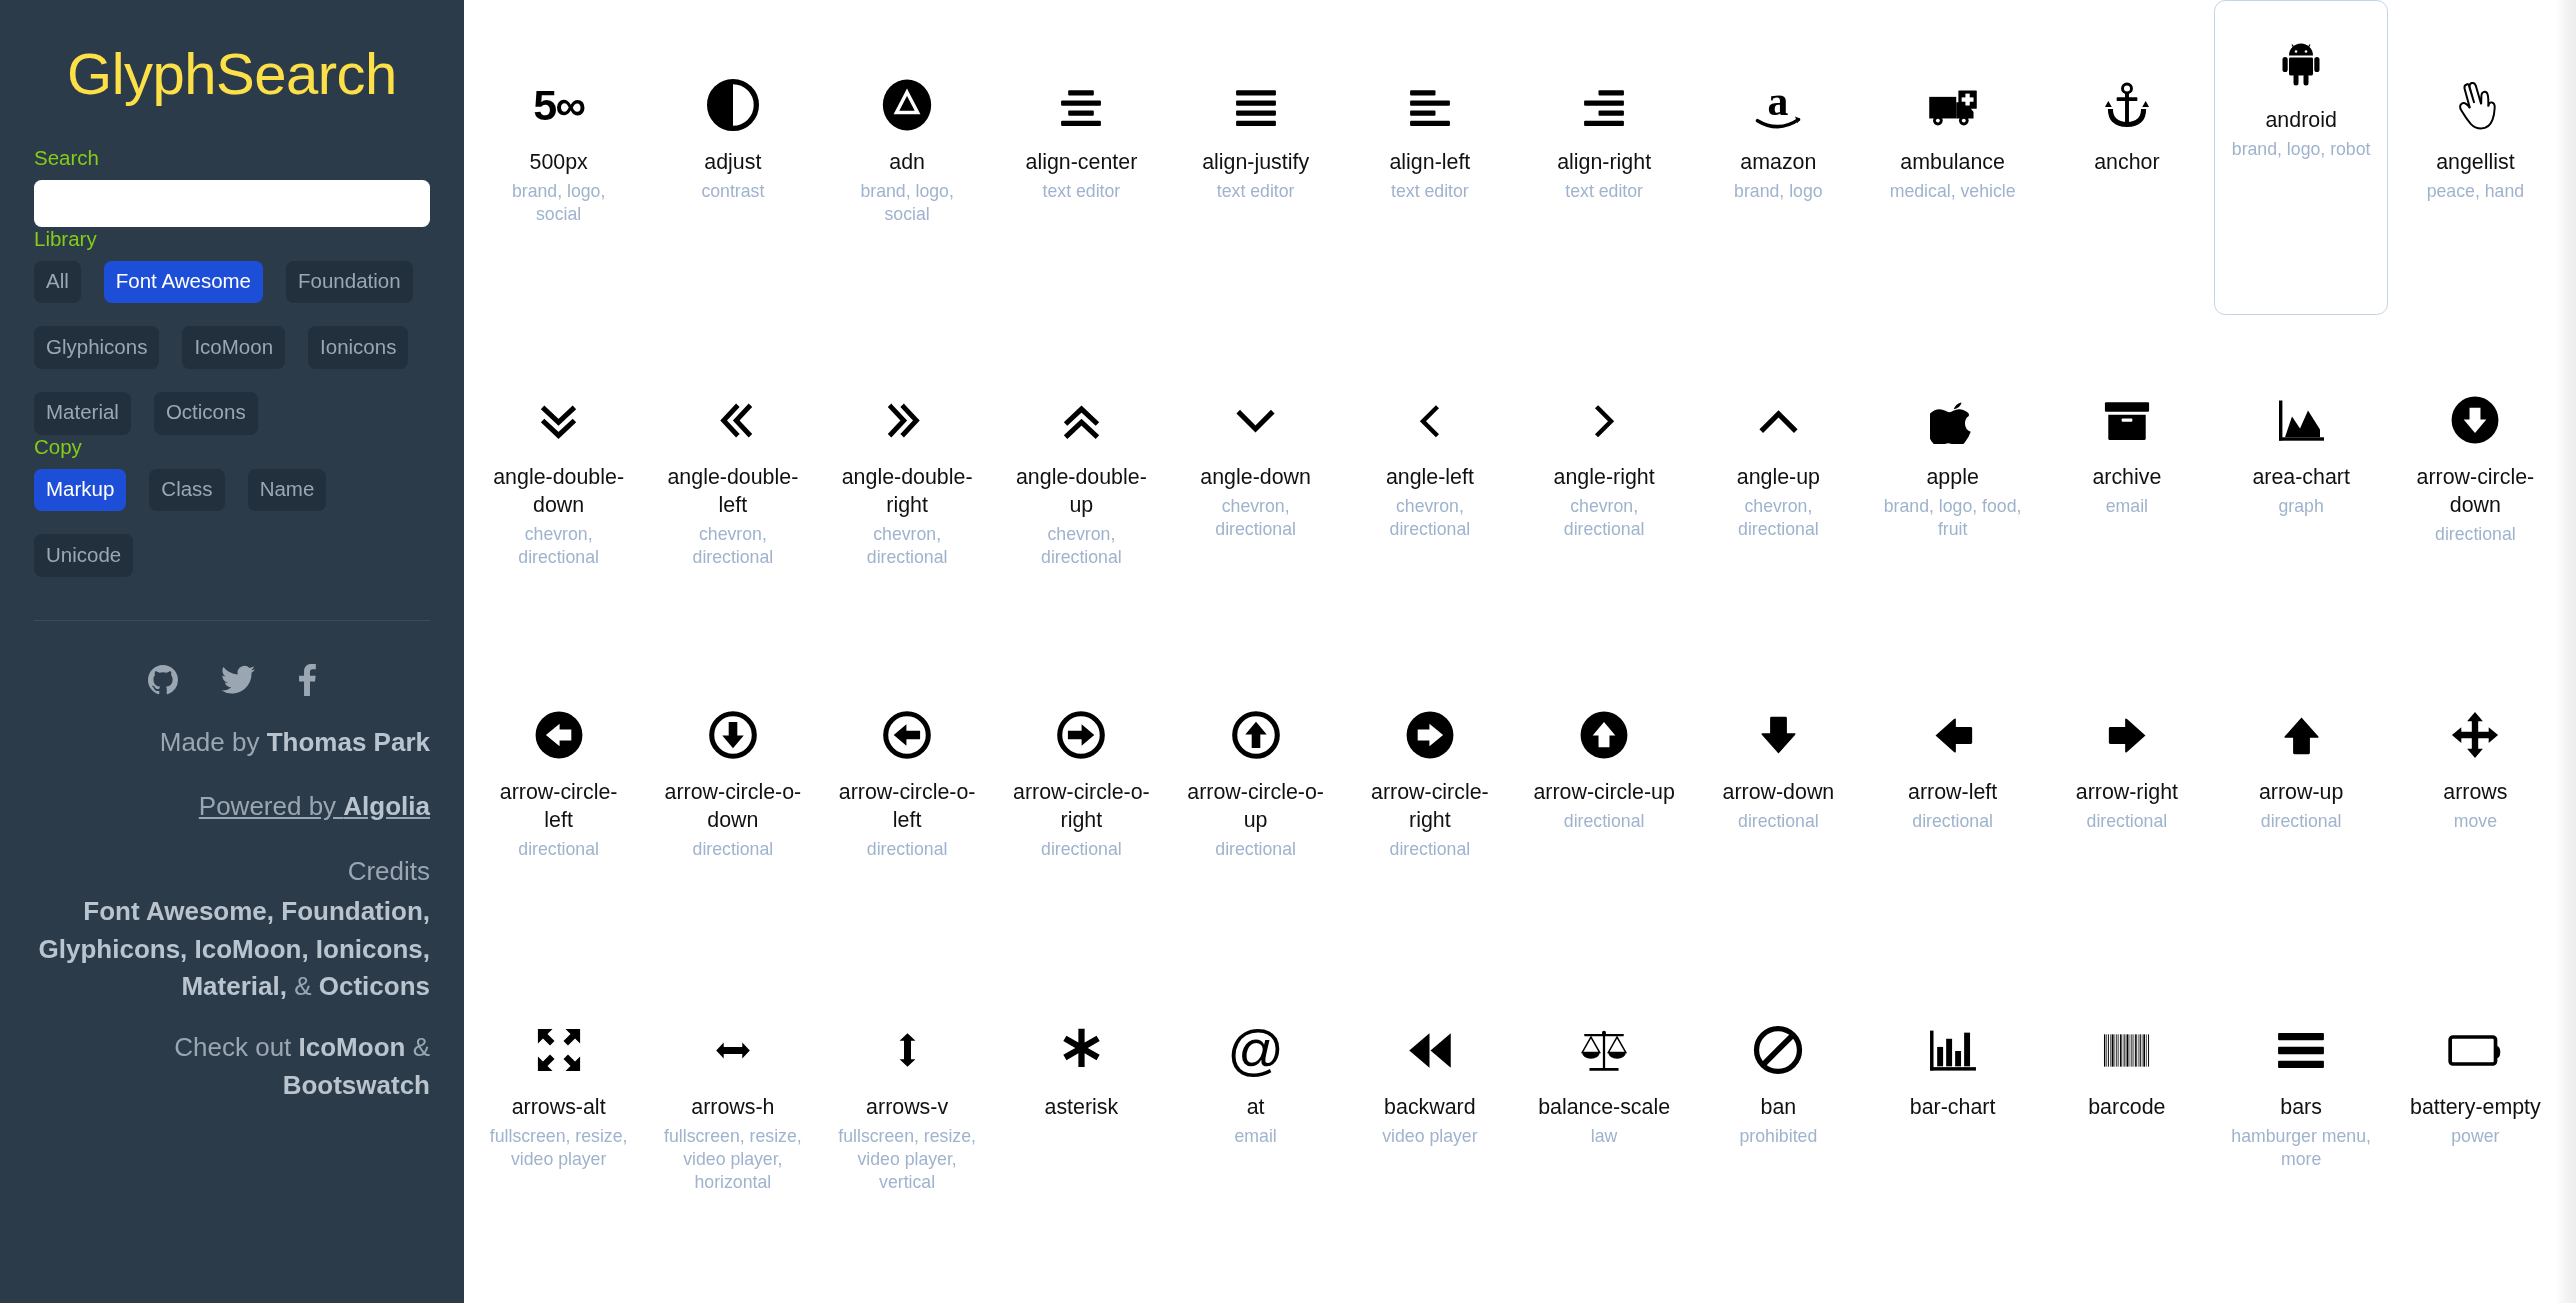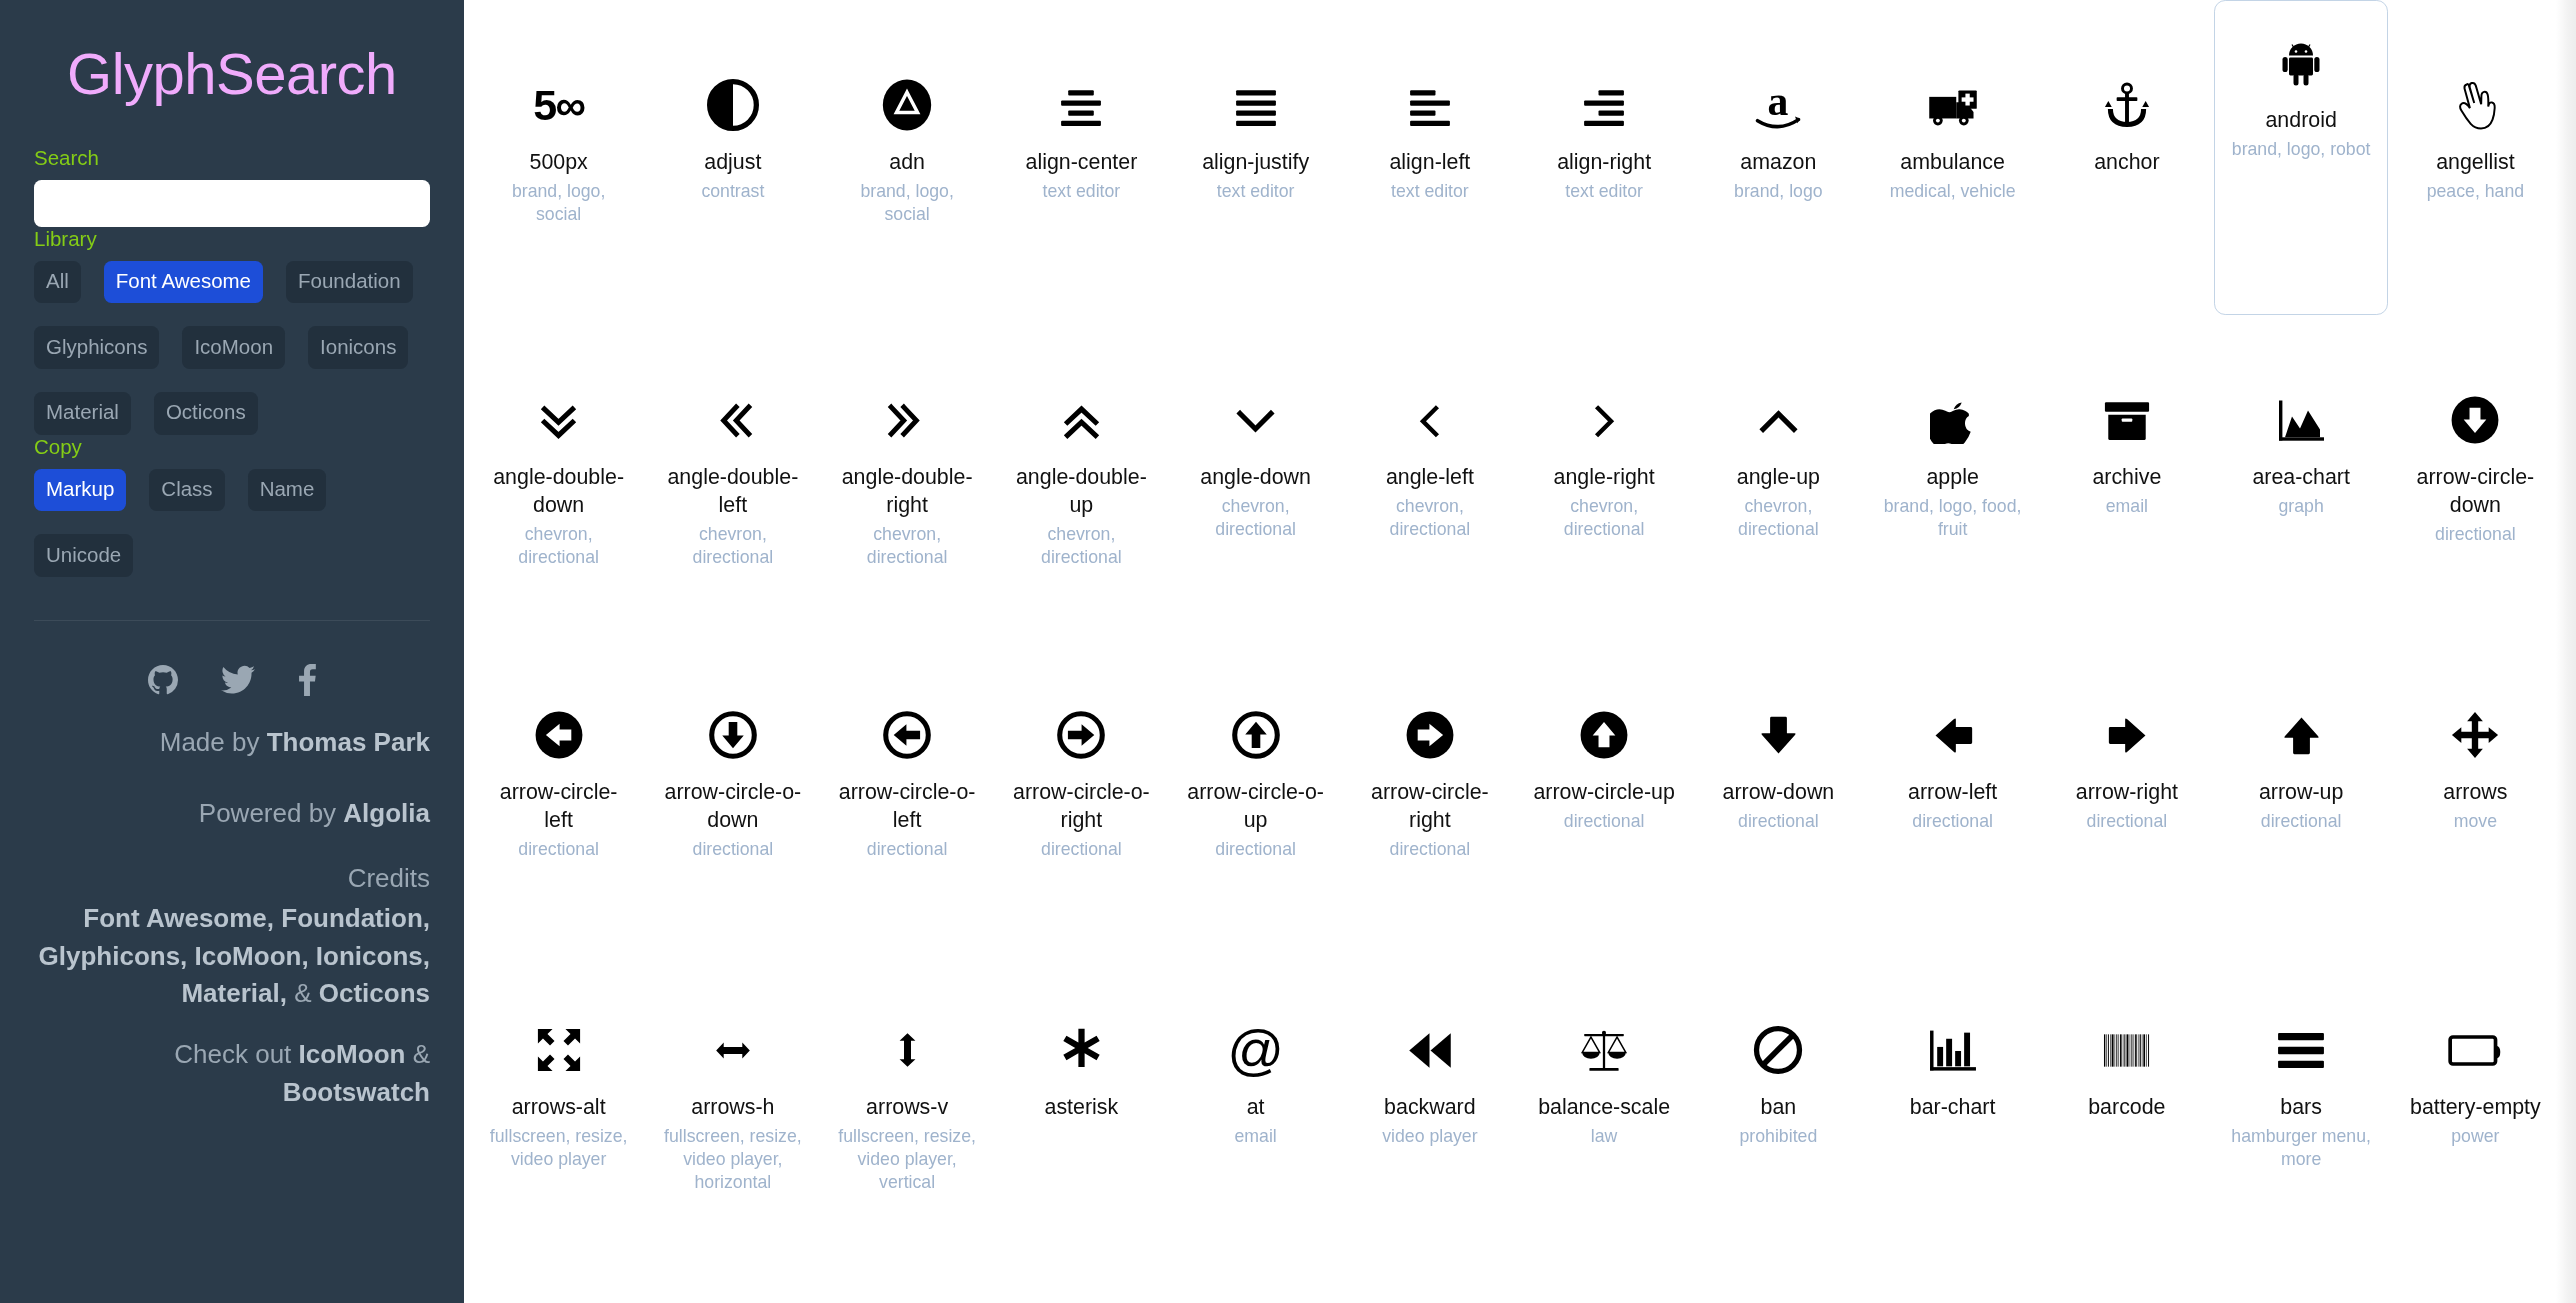--- a/index.html
+++ b/index.html
@@ -16,21 +16,21 @@
     width: 464px;
     min-width: 464px;
     height: 1304px;
     background: #2b3b4a;
     color: #aebac4;
     padding: 0 34px;
     position: relative;
     overflow: hidden;
   }
   #brand {
-    color: #f0abfc;
+    color: #fde047;
     font-size: 58px;
     font-weight: 400;
     letter-spacing: -0.5px;
     text-align: center;
     margin-top: 45px;
     margin-bottom: 43px;
     line-height: 1;
   }
   .field-label {
     font-size: 20.5px;
@@ -91,21 +91,21 @@
   #social svg { fill: #9aa7b3; display: block; }
   .credit-line {
     text-align: right;
     font-size: 26px;
     color: #9aa7b3;
     line-height: 1.45;
   }
   .credit-line b { color: #b9c4ce; font-weight: bold; }
   #credits-block { margin-top: 28px; }
   #made-by { margin-top: 28px; }
-  #powered-by { margin-top: 33px; }
+  #powered-by { margin-top: 26px; text-decoration: underline; }
   #checkout { margin-top: 23px; }
   #credits-head { margin-bottom: 1.9px; }
 
   
   #main {
     flex: 1 1 auto;
     height: 1304px;
     background: #ffffff;
     position: relative;
     overflow: hidden;

